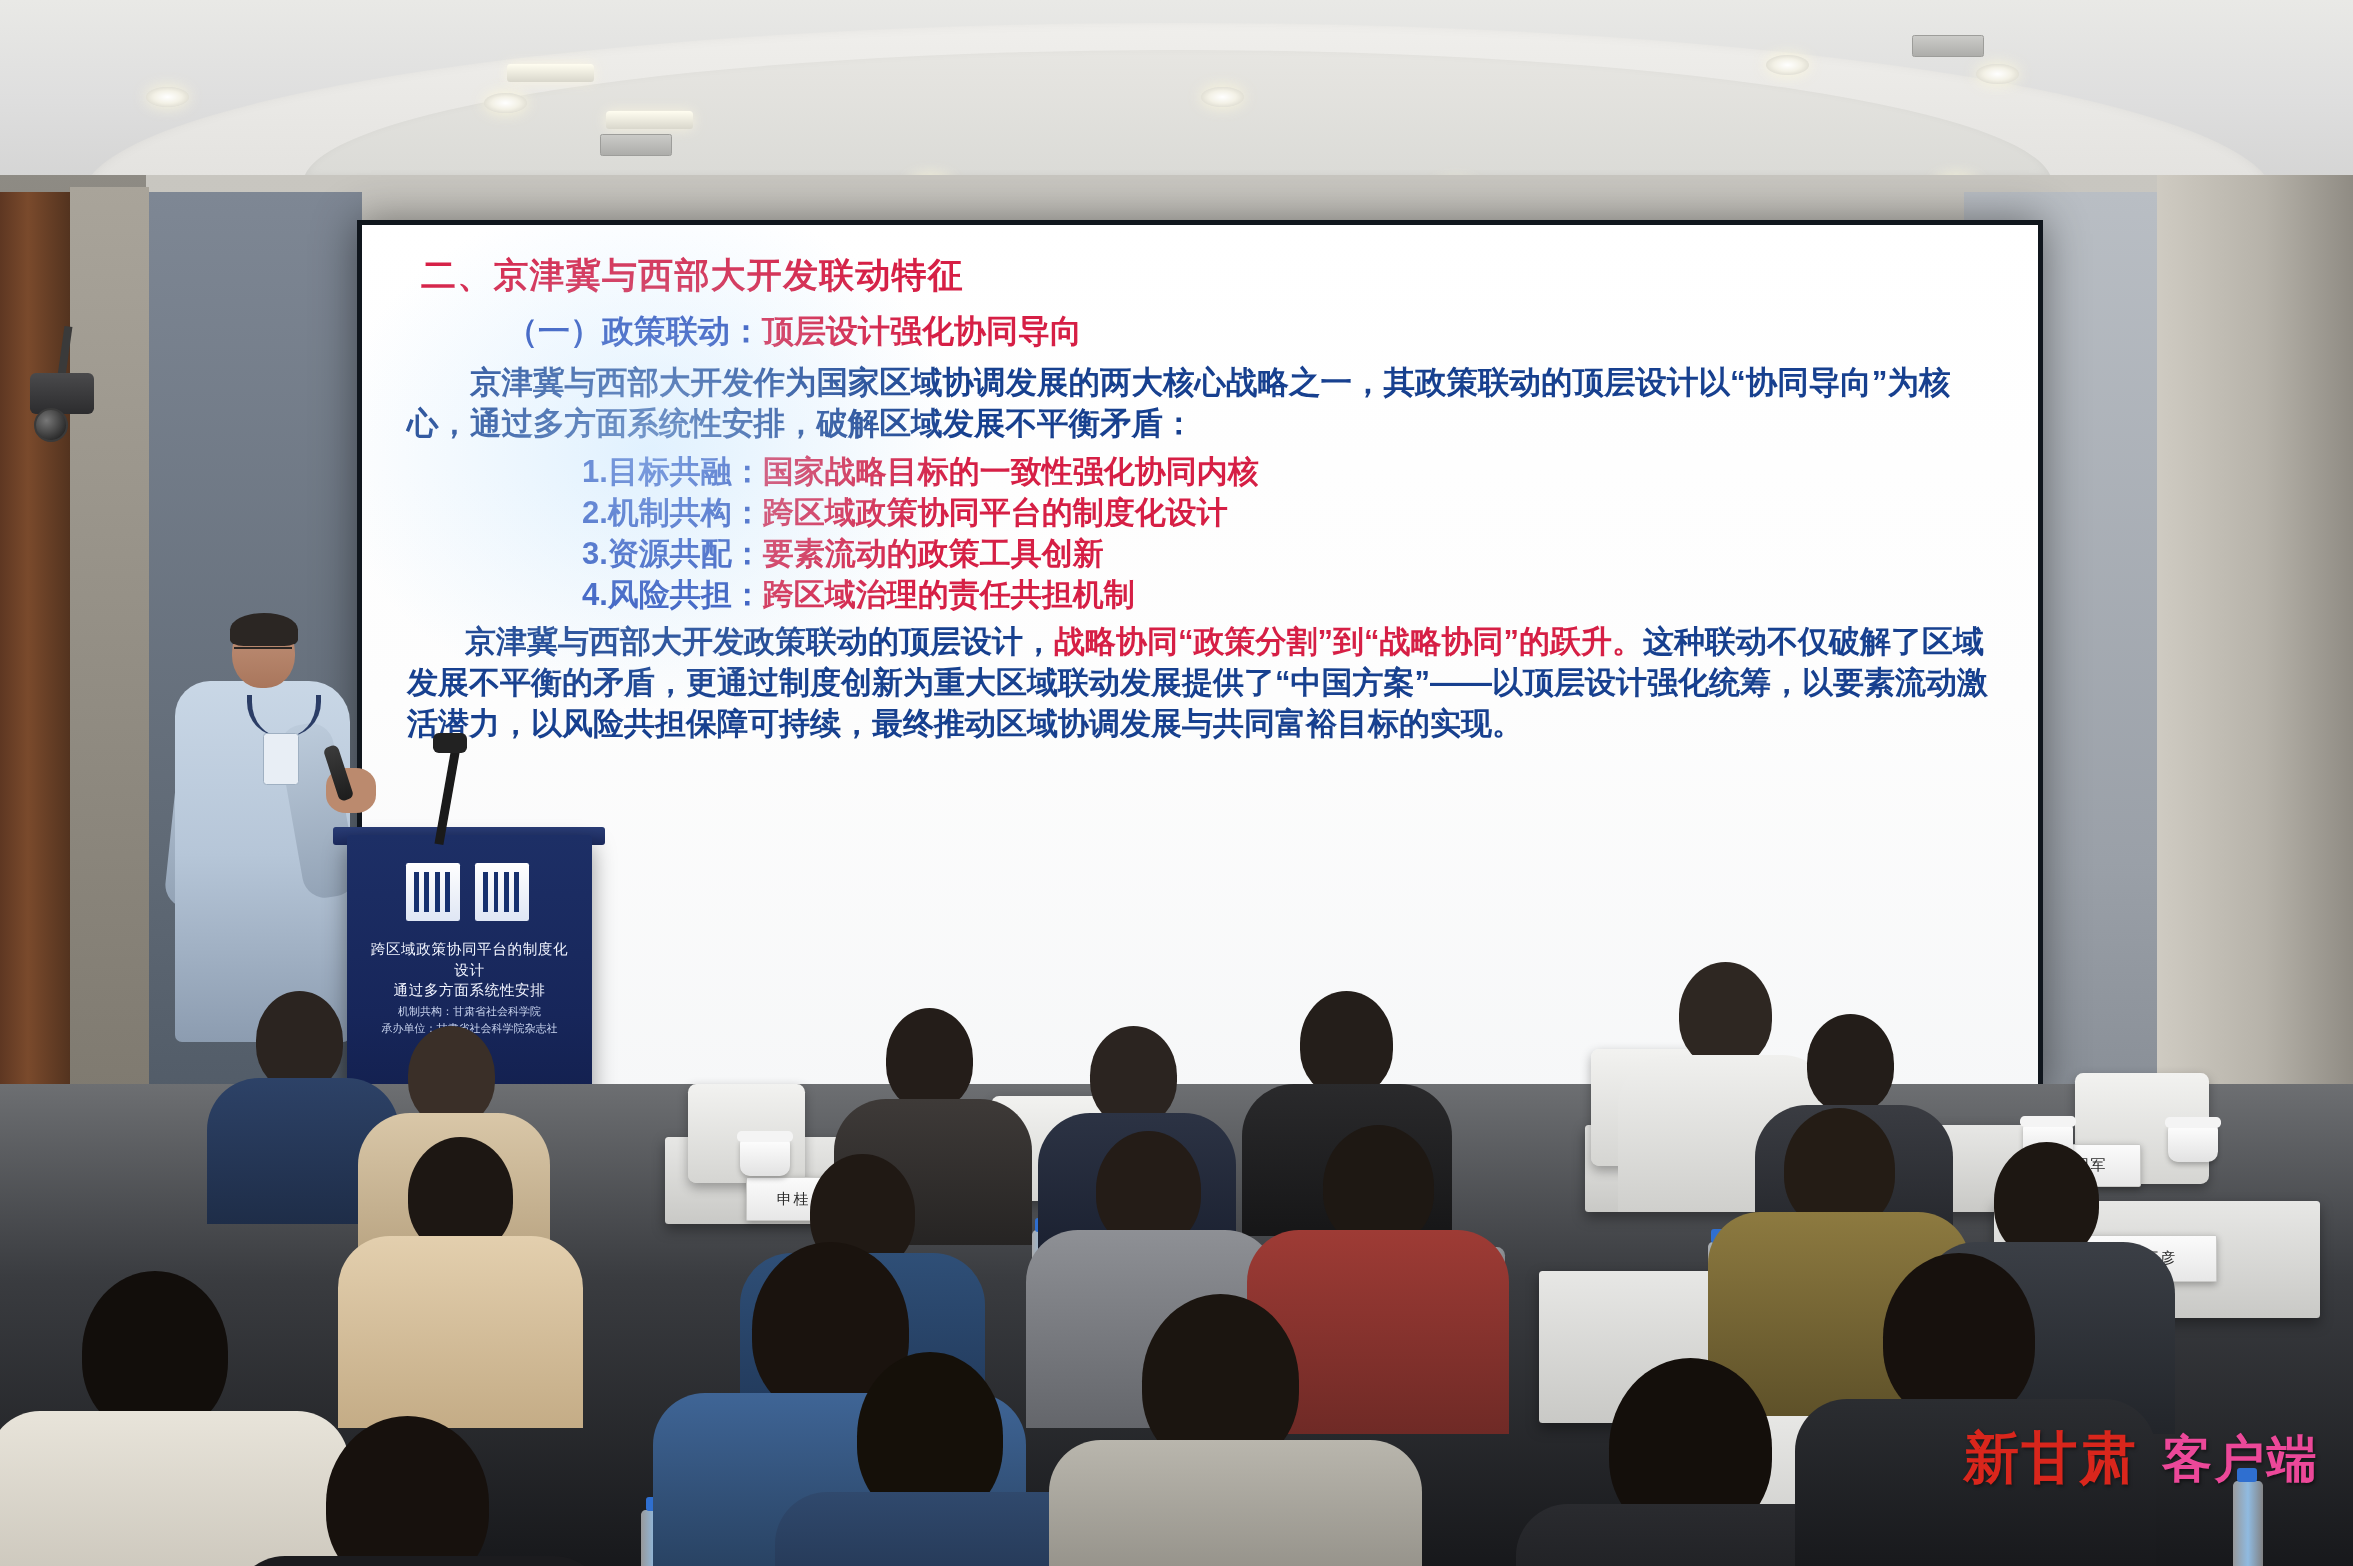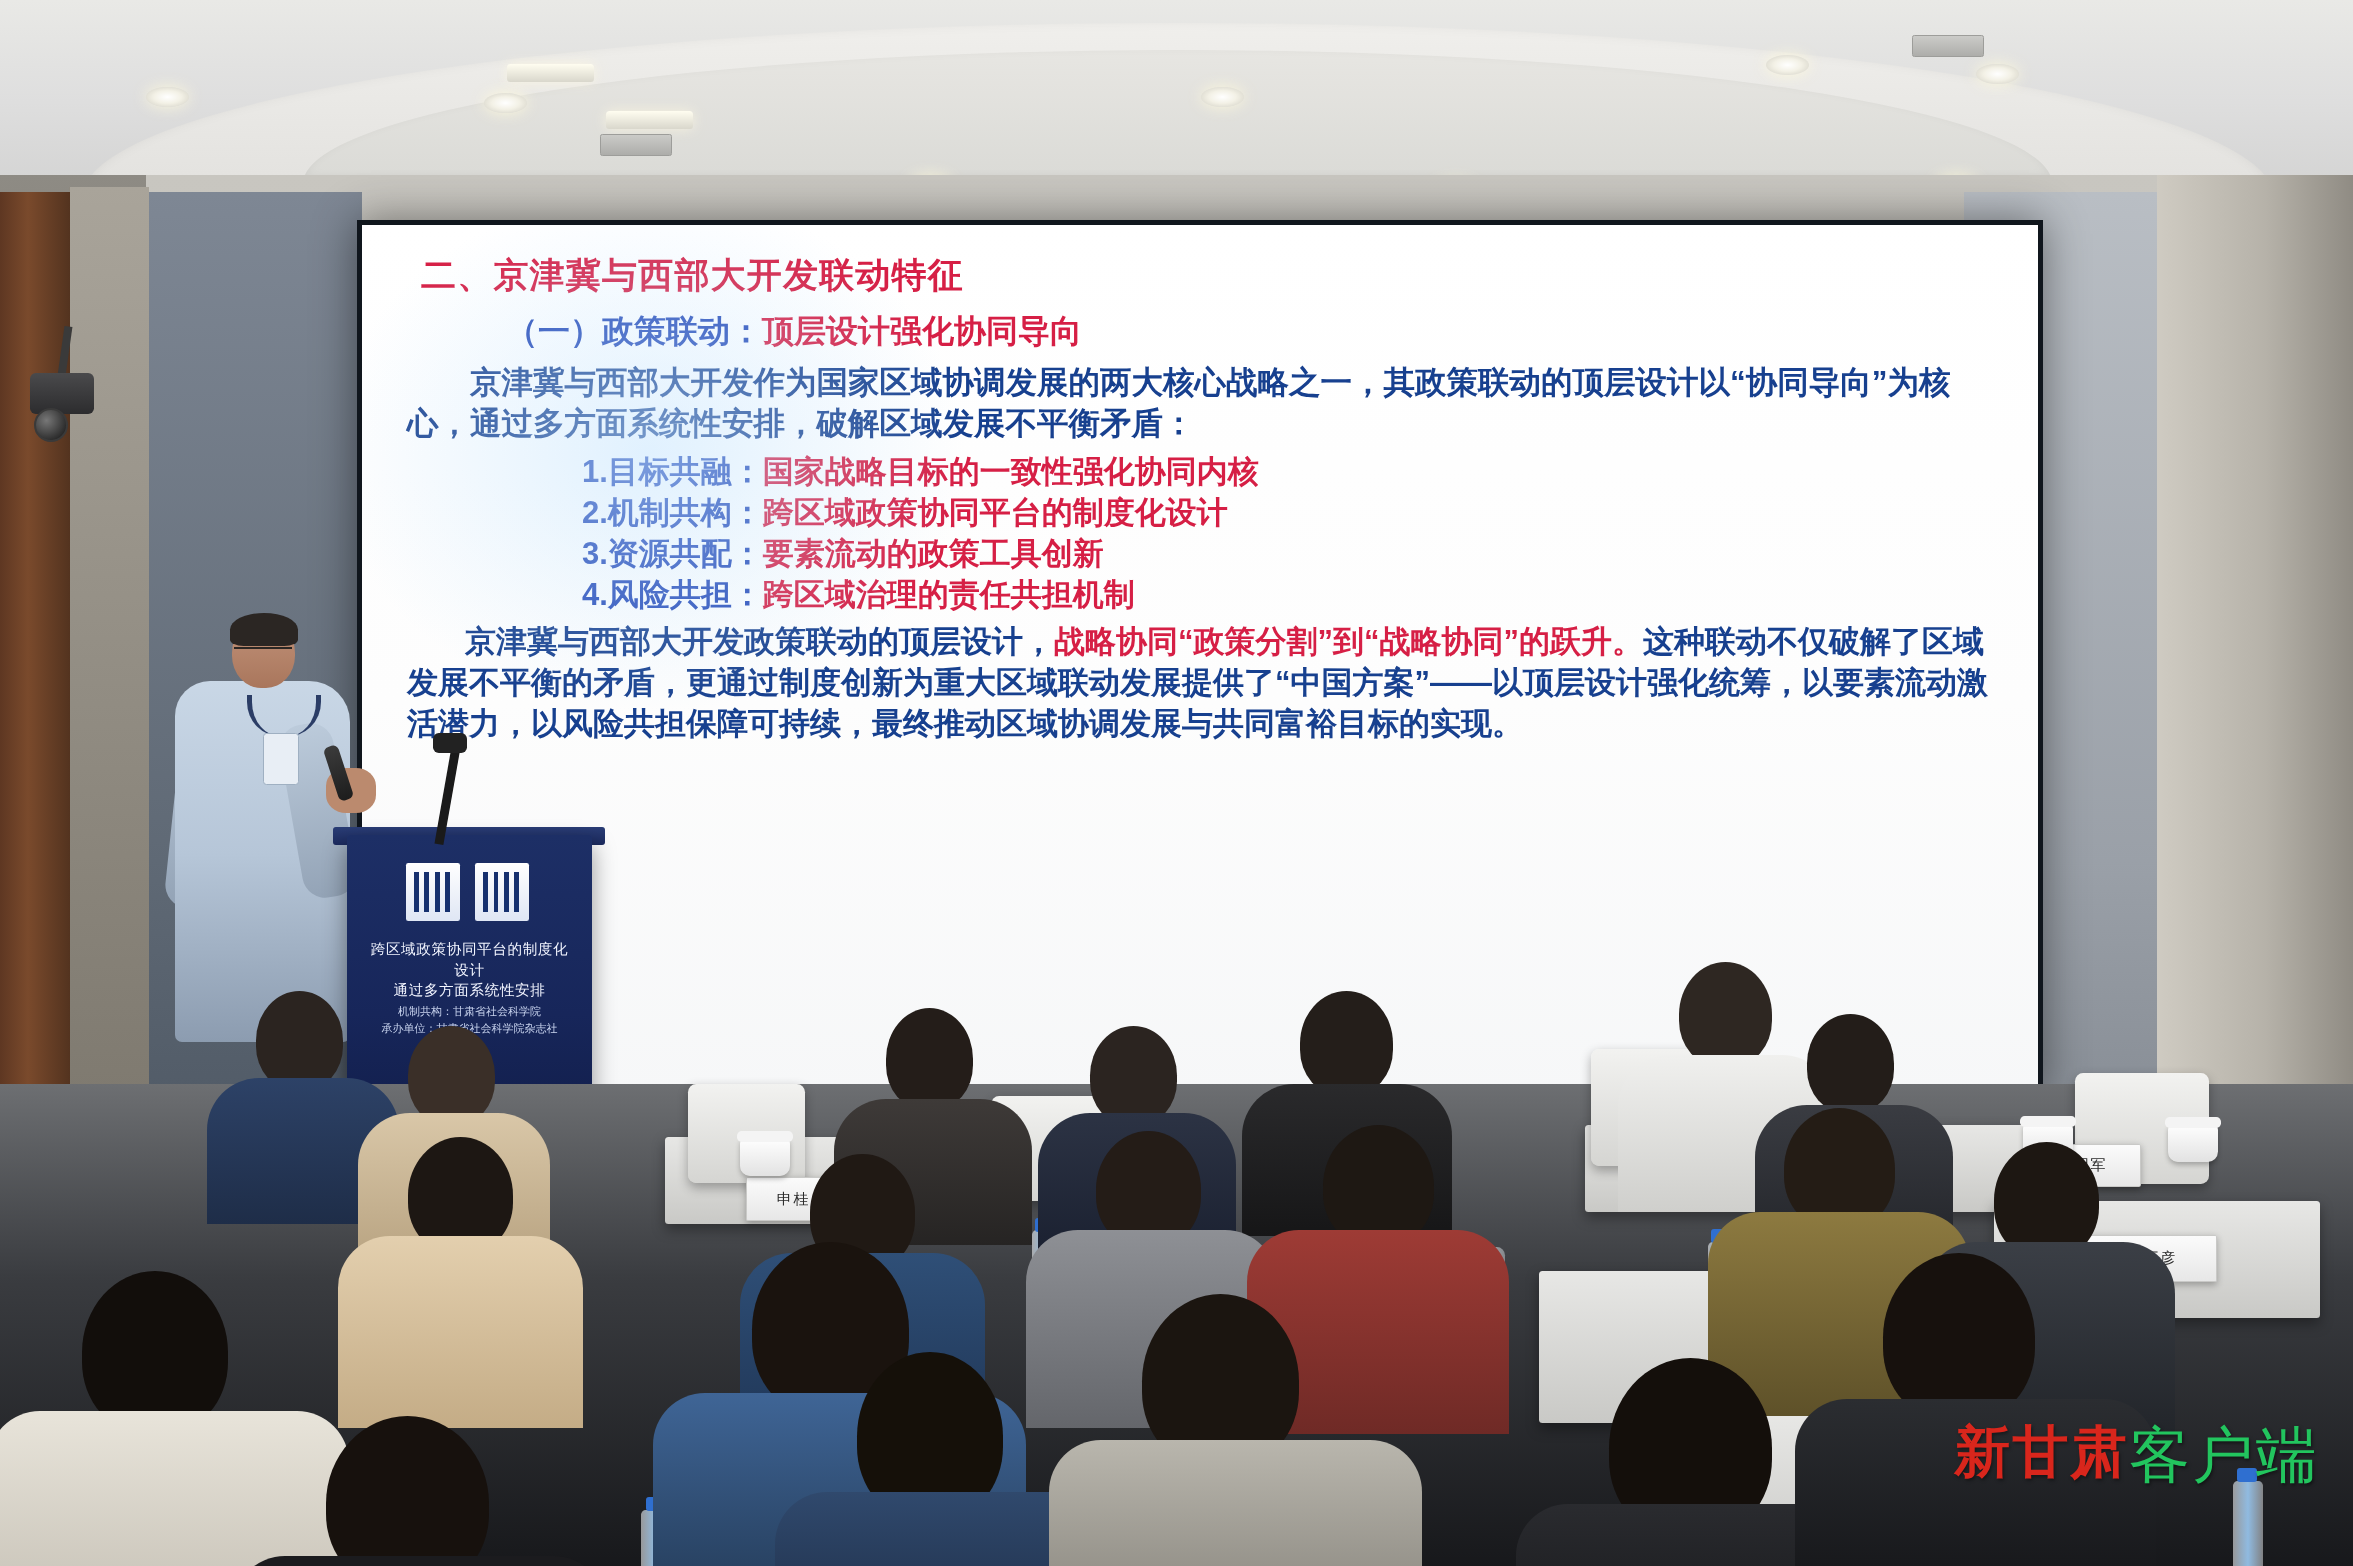--- a/index.html
+++ b/index.html
@@ -435,33 +435,34 @@
     width: 54px; height: 87px;
     background: linear-gradient(90deg,#6f7276,#c7cace 40%,#85888c);
     border-radius: 8.2px;
   }
 
   
   .watermark {
     position: absolute;
     right: 35px; bottom: 70px;
     display: flex;
-    gap: 0;
+    align-items: center;
+    gap: 24px;
   }
   .wm-red {
     font-size: 56px;
     font-weight: bold;
     color: #d9261c;
     letter-spacing: 2.3px;
     text-shadow: 1.2px 1.7px 3.5px rgba(0,0,0,.4);
   }
   .wm-white {
-    font-size: 61px;
-    font-weight: normal;
-    color: #22c55e;
+    font-size: 50px;
+    font-weight: bold;
+    color: #ec4899;
     letter-spacing: 2.3px;
     text-shadow: 1.2px 1.7px 3.5px rgba(0,0,0,.5);
   }
 </style>
 </head>
 <body>
 
 <div id="scene">
 
   <div class="ceiling">

